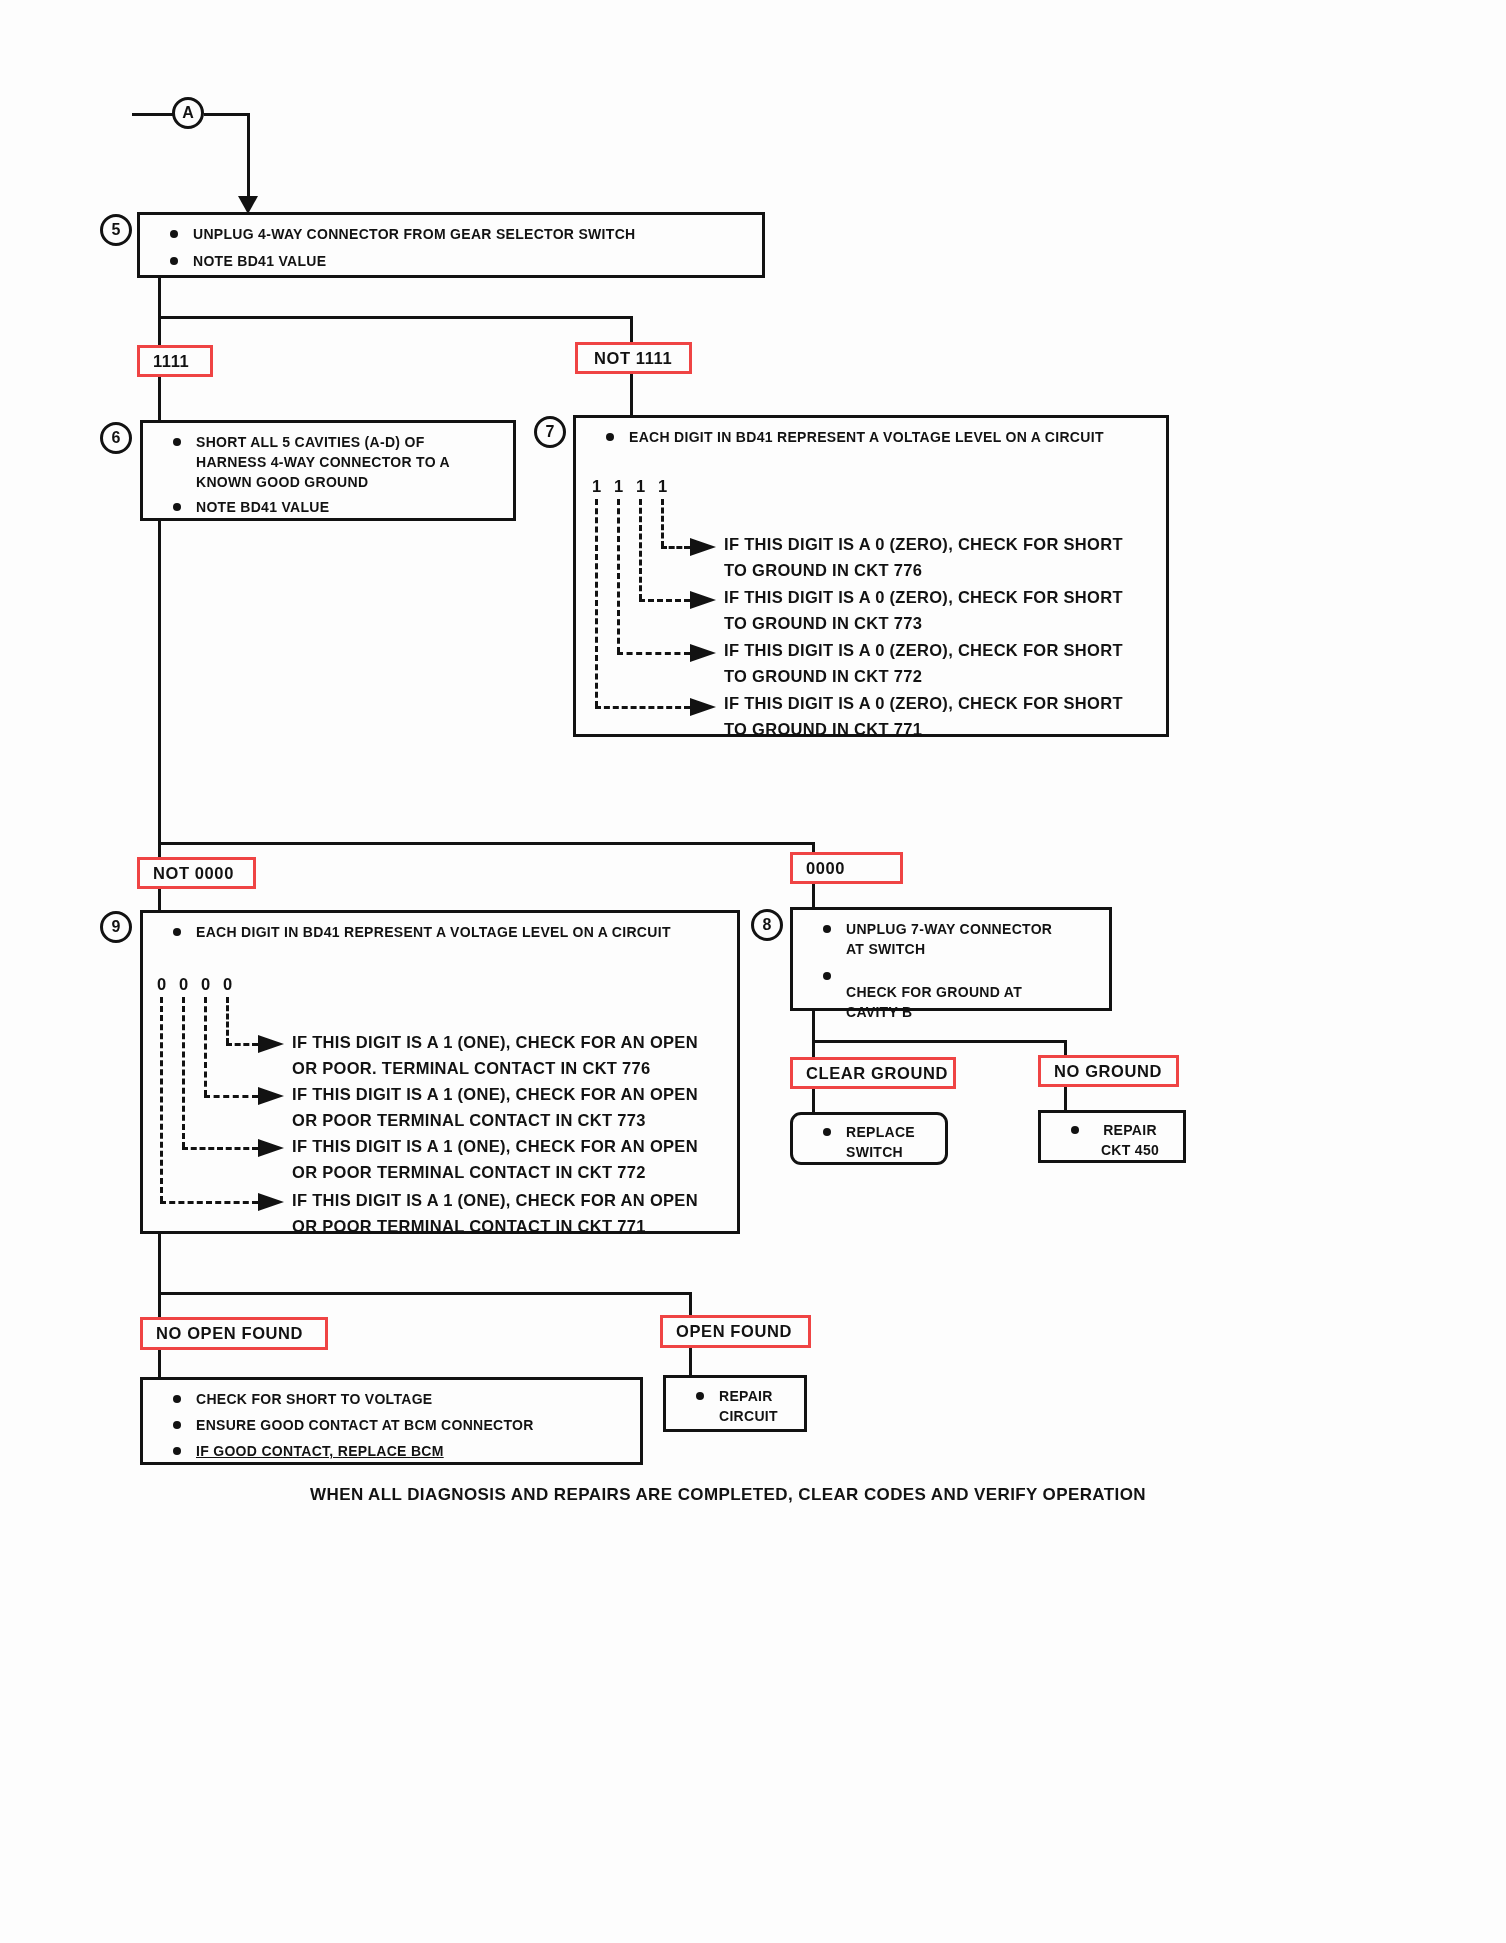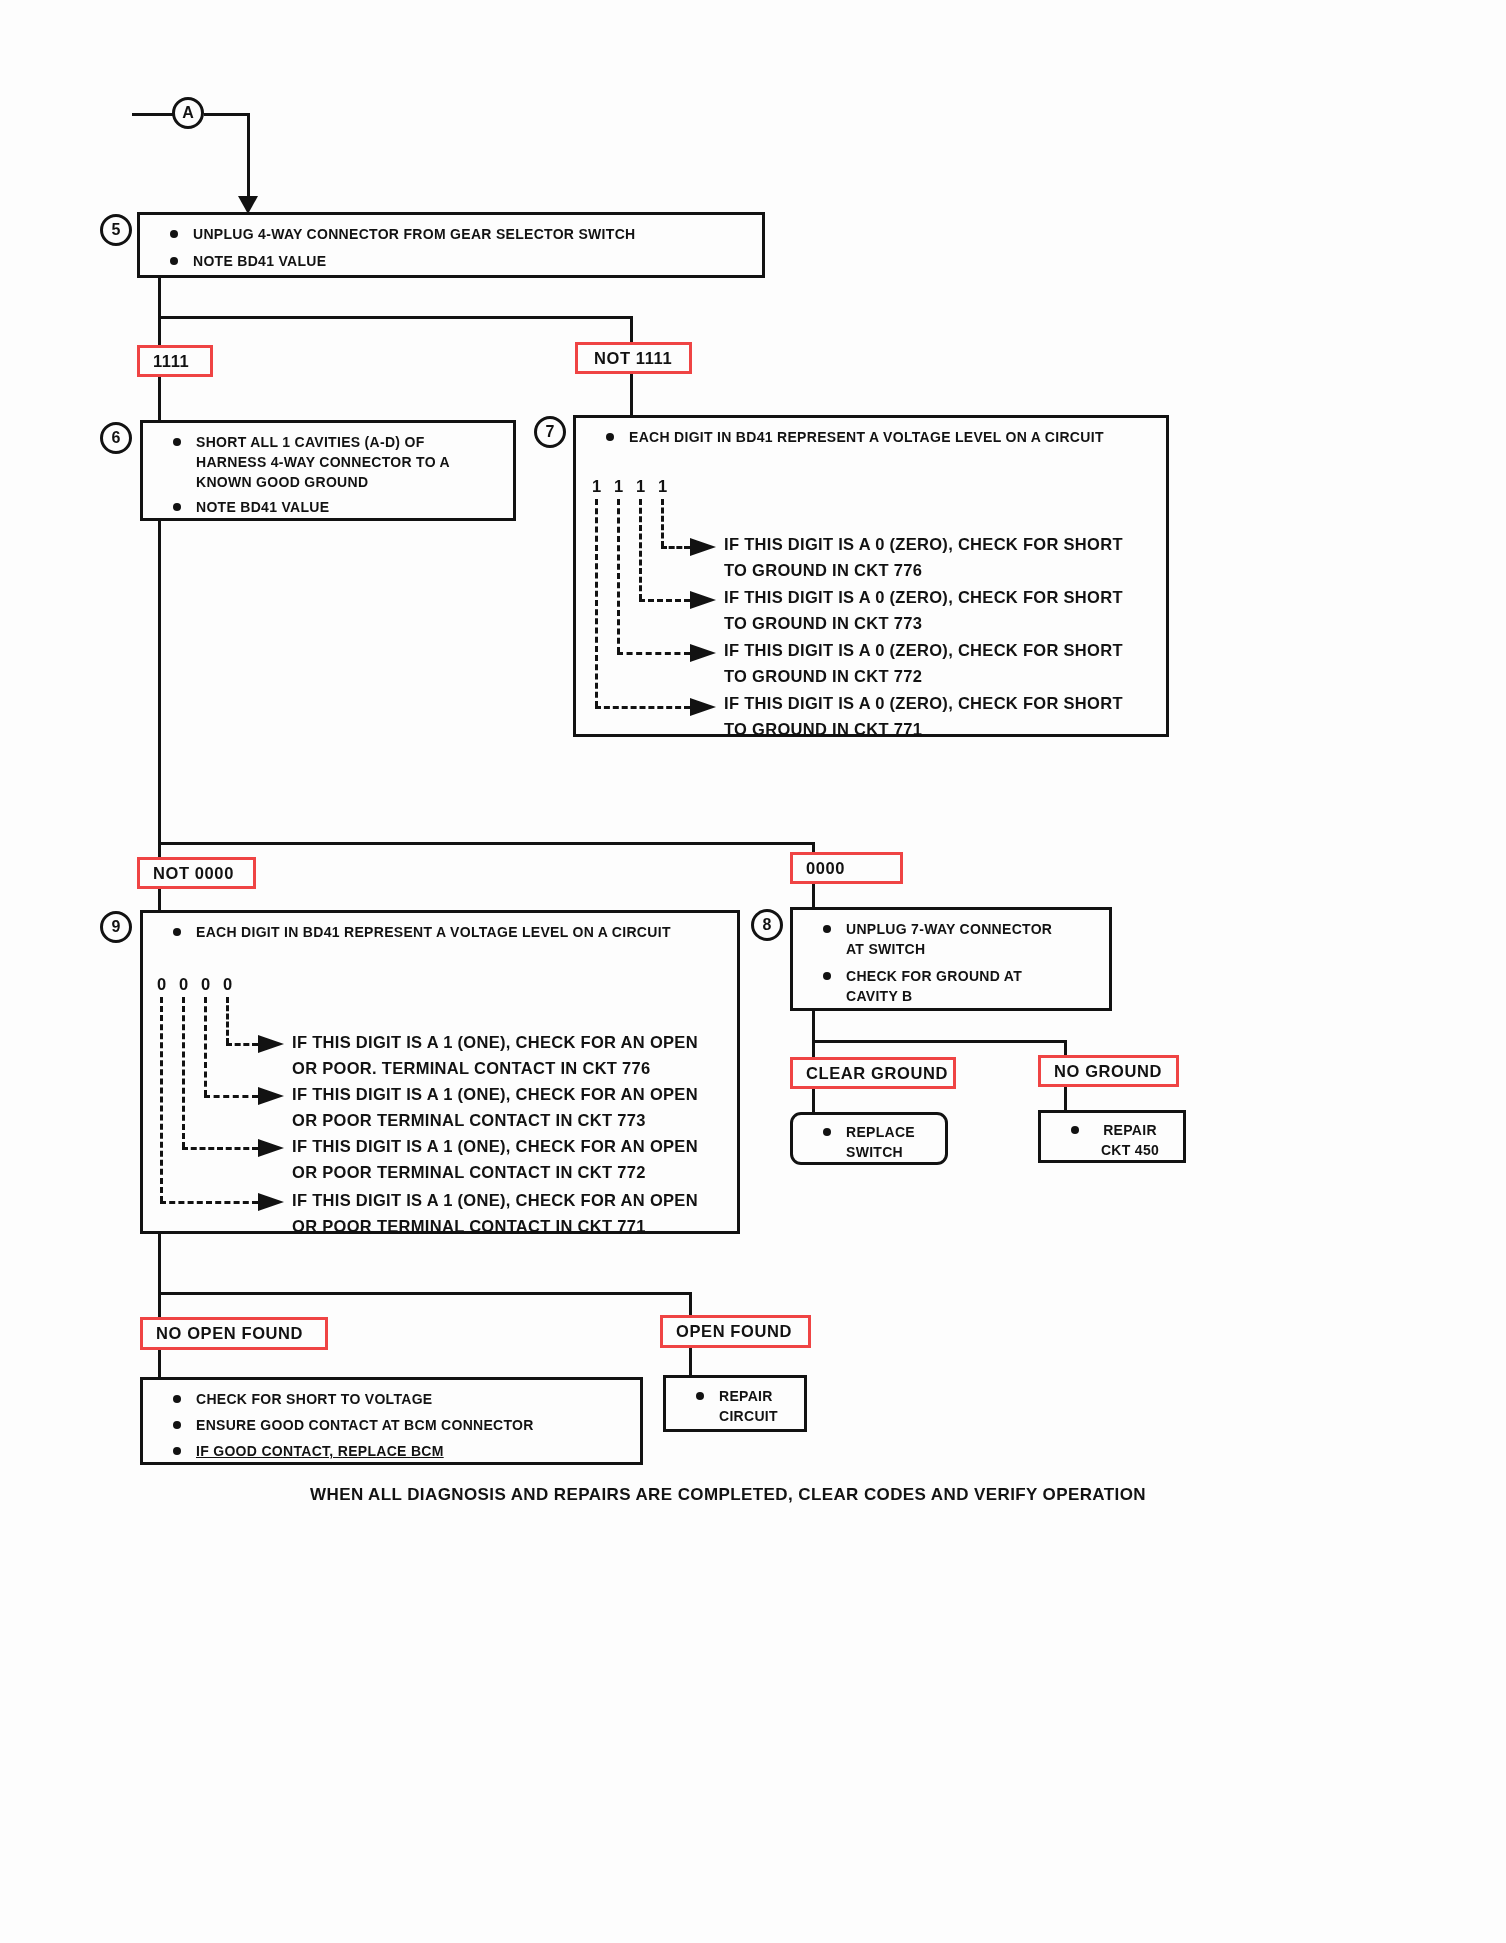--- a/index.html
+++ b/index.html
@@ -78,21 +78,21 @@
     <span>NOT 1111</span>
   </div>
 
   <div class="vline" style="left:158px;top:377px;height:43px;"></div>
   <div class="circ" style="left:100px;top:422px;">
     <span>6</span>
   </div>
   <div class="box node" style="left:140px;top:420px;width:376px;height:101px;gap:5px;">
     <div class="brow">
       <span class="dot"></span>
-      <span class="btxt" style="width:288px;">SHORT ALL 1 CAVITIES (A-D) OF HARNESS 4-WAY CONNECTOR TO A KNOWN GOOD GROUND</span>
+      <span class="btxt" style="width:288px;">SHORT ALL 5 CAVITIES (A-D) OF HARNESS 4-WAY CONNECTOR TO A KNOWN GOOD GROUND</span>
     </div>
     <div class="brow">
       <span class="dot"></span>
       <span class="btxt" style="width:288px;">NOTE BD41 VALUE</span>
     </div>
   </div>
 
   <div class="vline" style="left:630px;top:374px;height:41px;"></div>
   <div class="circ" style="left:534px;top:416px;">
     <span>7</span>
@@ -173,21 +173,21 @@
   <div class="circ" style="left:751px;top:909px;">
     <span>8</span>
   </div>
   <div class="box node" style="left:790px;top:907px;width:322px;height:104px;">
     <div class="brow">
       <span class="dot"></span>
       <span class="btxt" style="width:218px;">UNPLUG 7-WAY CONNECTOR AT SWITCH</span>
     </div>
     <div class="brow">
       <span class="dot"></span>
-      <span class="btxt" style="width:218px;">CHECK FOR GROUND AT CAVITY B</span>
+      <span class="btxt" style="width:218px;margin-top:16px;">CHECK FOR GROUND AT CAVITY B</span>
     </div>
   </div>
 
   <div class="vline" style="left:812px;top:1011px;height:46px;"></div>
   <div class="hline" style="left:812px;top:1040px;width:255px;"></div>
   <div class="vline" style="left:1064px;top:1040px;height:17px;"></div>
   <div class="lbl" style="left:790px;top:1057px;width:166px;height:32px;">
     <span>CLEAR GROUND</span>
   </div>
   <div class="lbl" style="left:1038px;top:1055px;width:141px;height:32px;">

